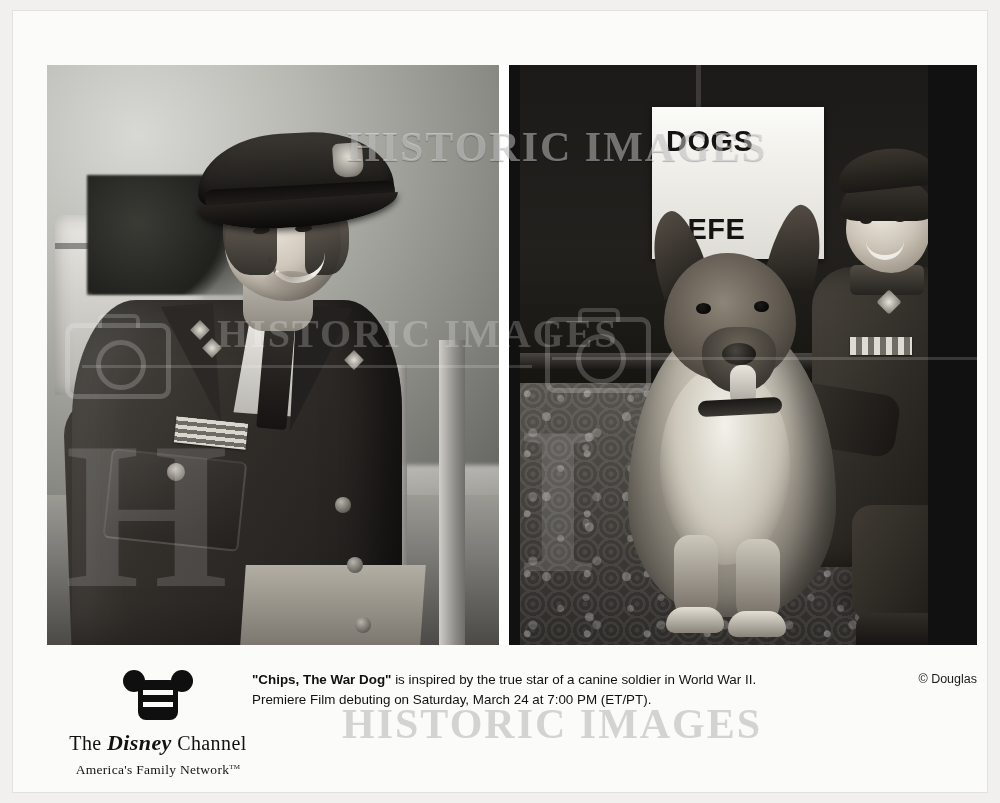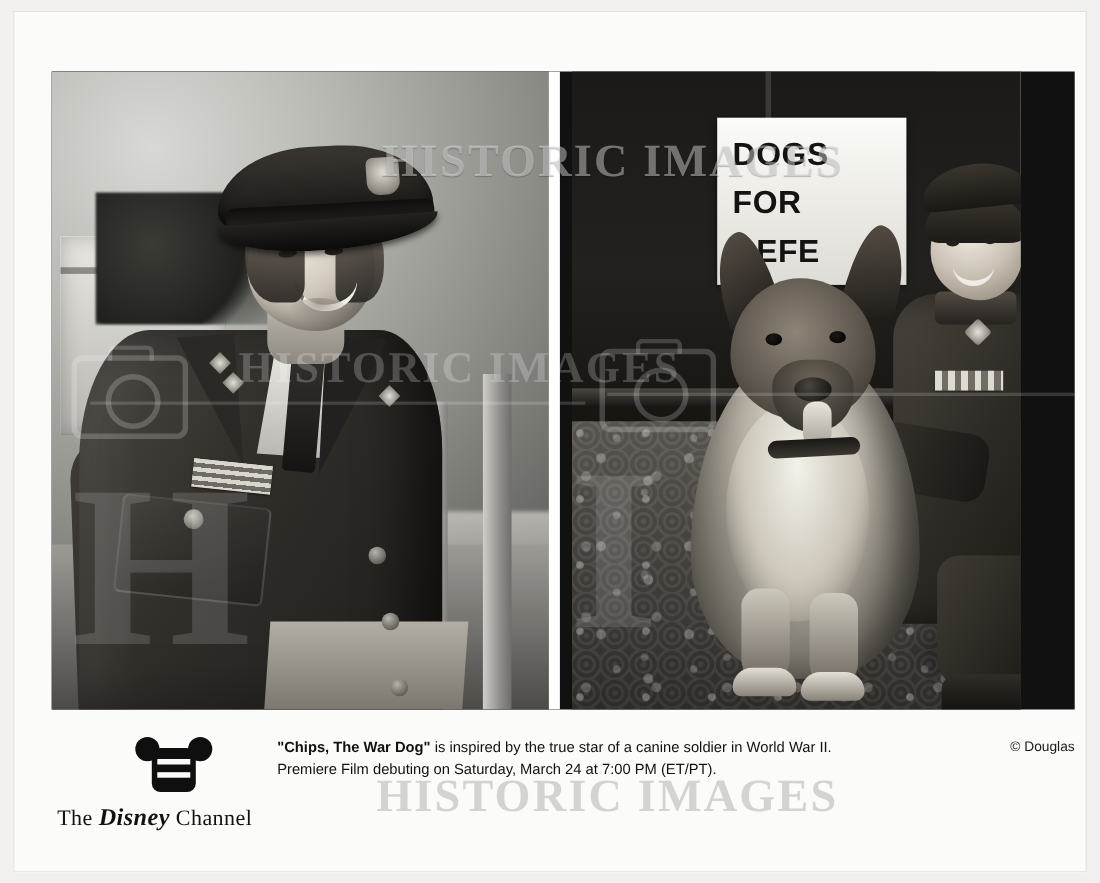--- a/index.html
+++ b/index.html
@@ -539,21 +539,21 @@
     left: 35px;
     top: 648px;
     width: 930px;
     height: 118px;
   }
   .disney-logo {
     position:absolute;
     left: 5px;
     top: 12px;
     width: 212px;
-    text-align:left;
+    text-align:center;
   }
   .mickey {
     position:relative;
     width: 74px; height: 54px;
     margin: 0 auto 6px auto;
   }
   .mickey .m-head {
     position:absolute; left:17px; top:10px; width:40px; height:40px;
     background:#0f0f0f; border-radius: 8px;
   }
@@ -663,21 +663,20 @@
 
       <div class="panel panel-right">
         <div class="r-bg"></div>
         <div class="r-sky"></div>
         <div class="r-truck"></div>
         <div class="r-truck-panelline"></div>
         <div class="r-truck-edge"></div>
 
         <div class="r-sign">
           <div class="r-sign-text">DOGS</div>
-          <div class="r-sign-text" style="top:56px">FOR</div>
           <div class="r-sign-text" style="top:100px">DEFE</div>
         </div>
 
         <div class="r-gravel"></div>
 
         <div class="sol-knee-shadow"></div>
         <div class="sol-body"></div>
         <div class="sol-leg"></div>
         <div class="sol-boot"></div>
         <div class="sol-collar"></div>
@@ -729,20 +728,23 @@
         <div class="mickey">
           <div class="m-ear l"></div>
           <div class="m-ear r"></div>
           <div class="m-head"></div>
           <div class="m-bar1"></div>
           <div class="m-bar2"></div>
         </div>
         <div class="disney-name">
           <span>The </span><span class="script">Disney</span><span> Channel</span>
         </div>
+        <div class="disney-tag">
+          <span>America's Family Network</span><sup>TM</sup>
+        </div>
       </div>
 
       <div class="caption-text">
         <div>
           <b>"Chips, The War Dog"</b><span> is inspired by the true star of a canine soldier in World War II.</span>
         </div>
         <div>Premiere Film debuting on Saturday, March 24 at 7:00 PM (ET/PT).</div>
       </div>
 
       <div class="copyright">© Douglas</div>

